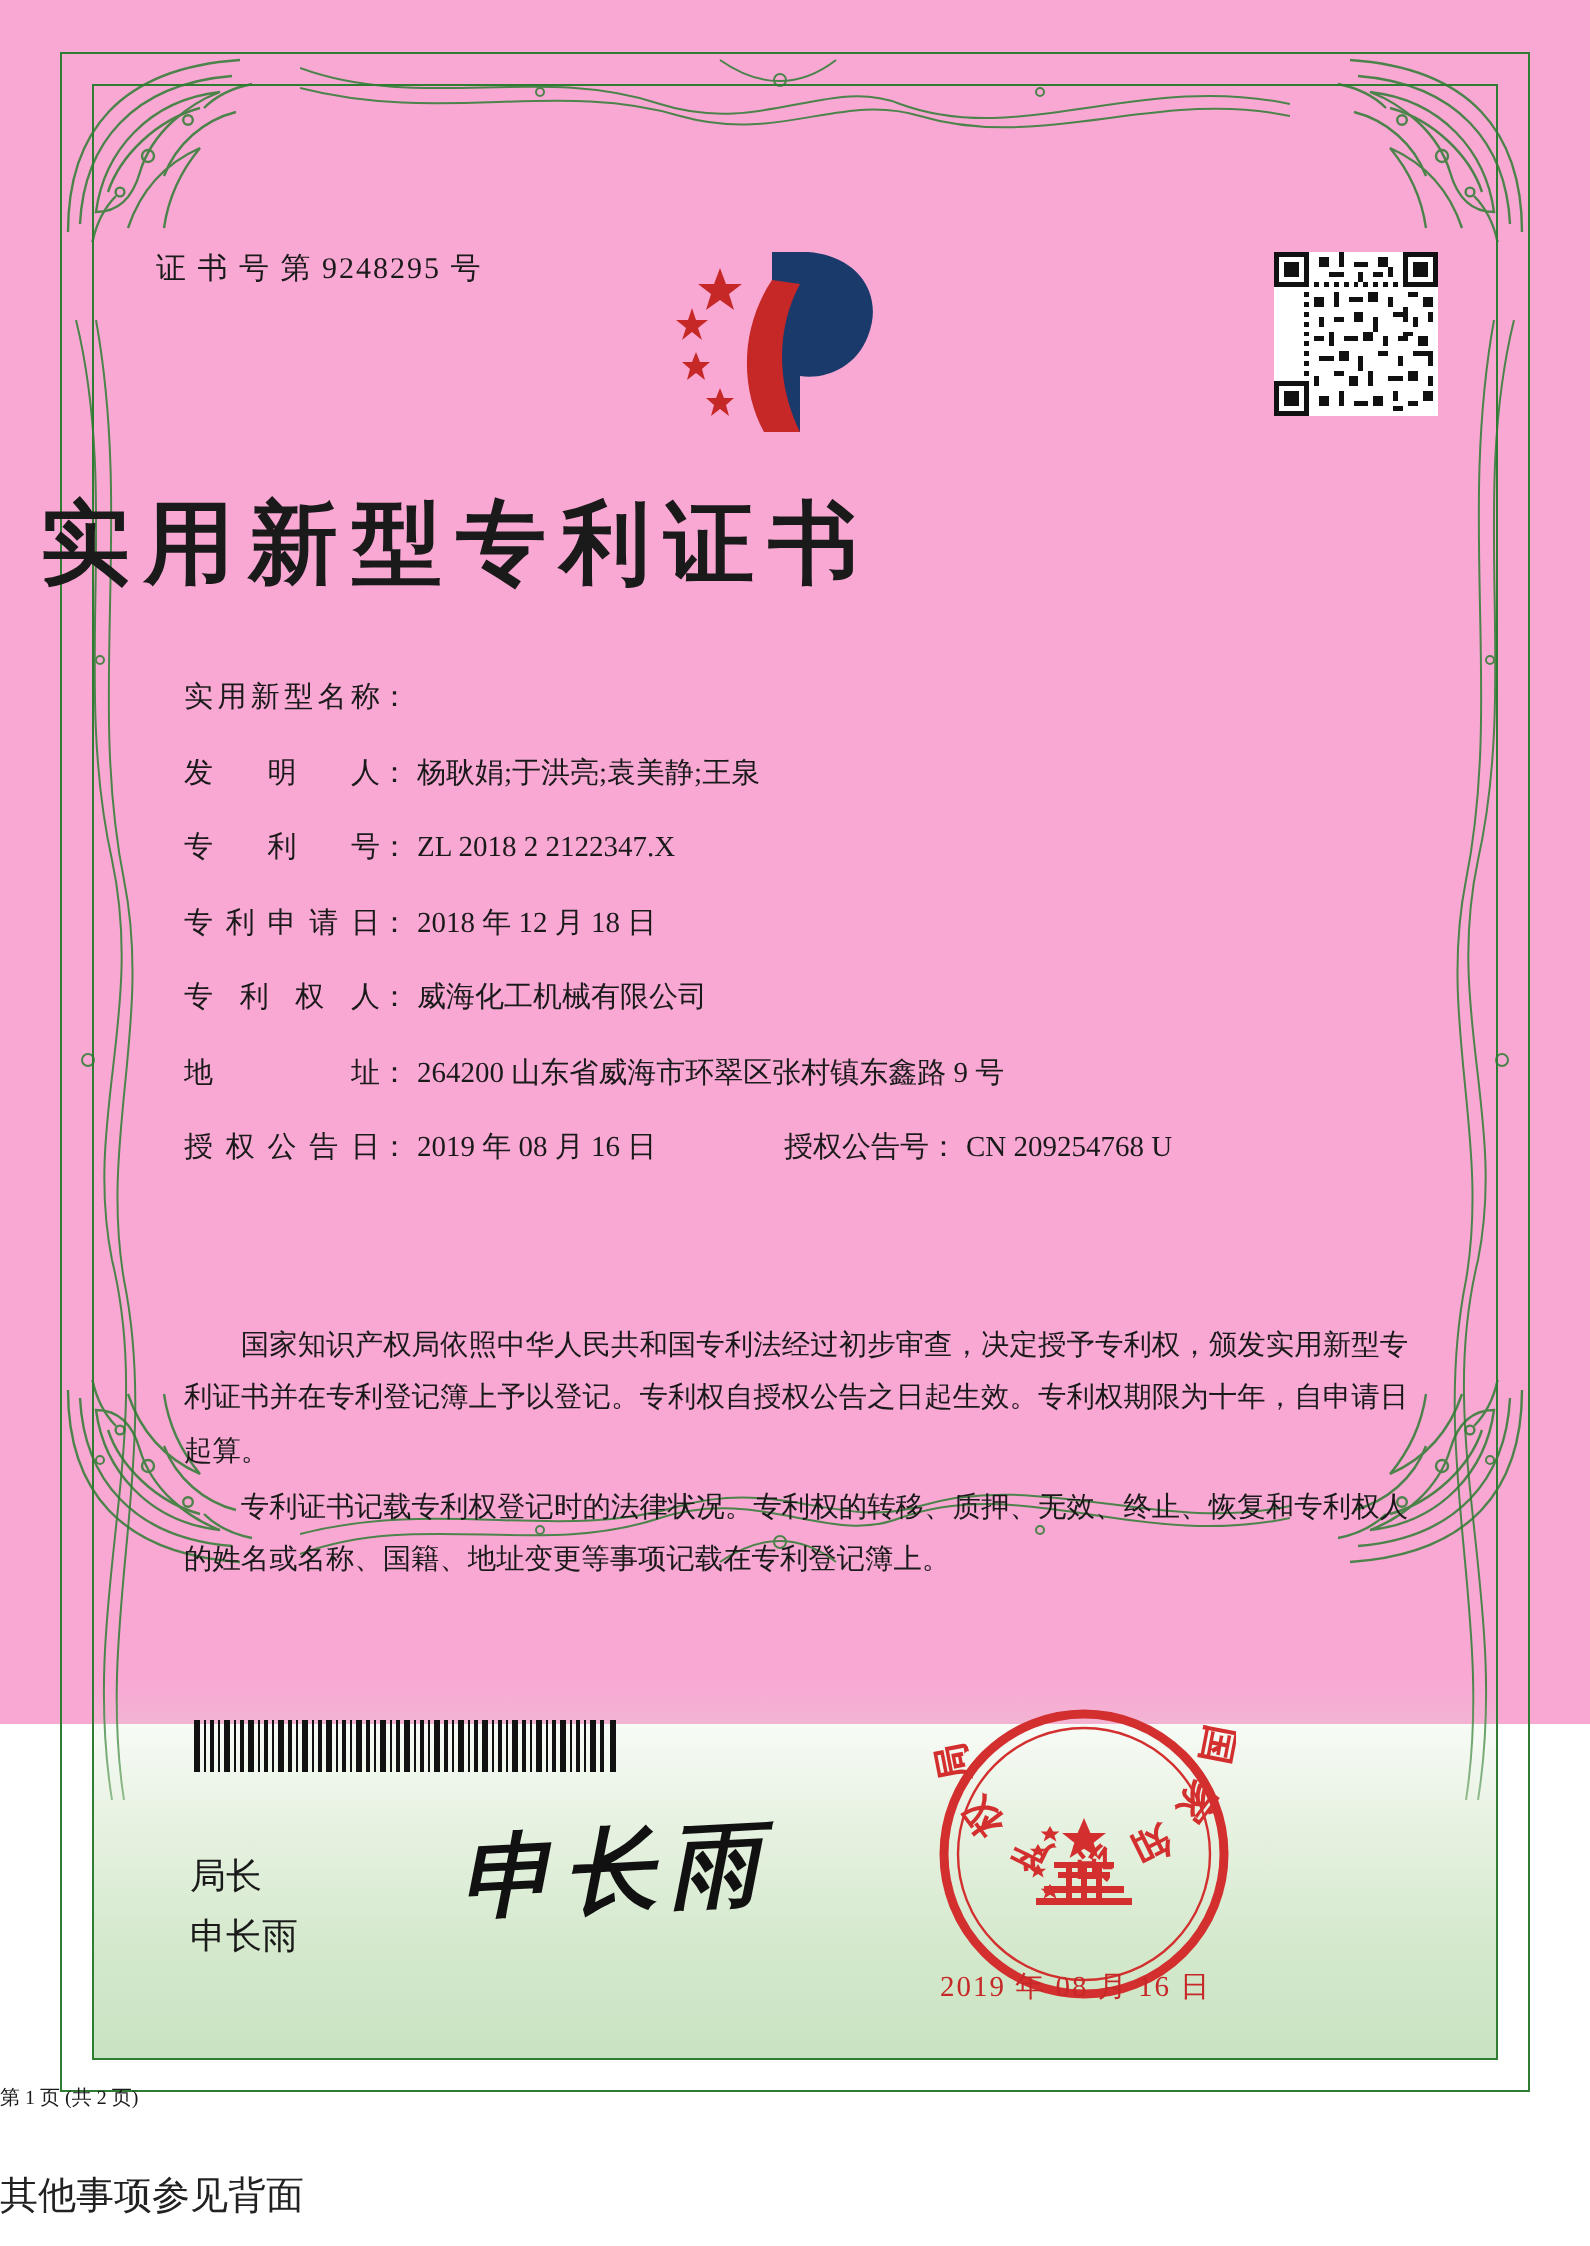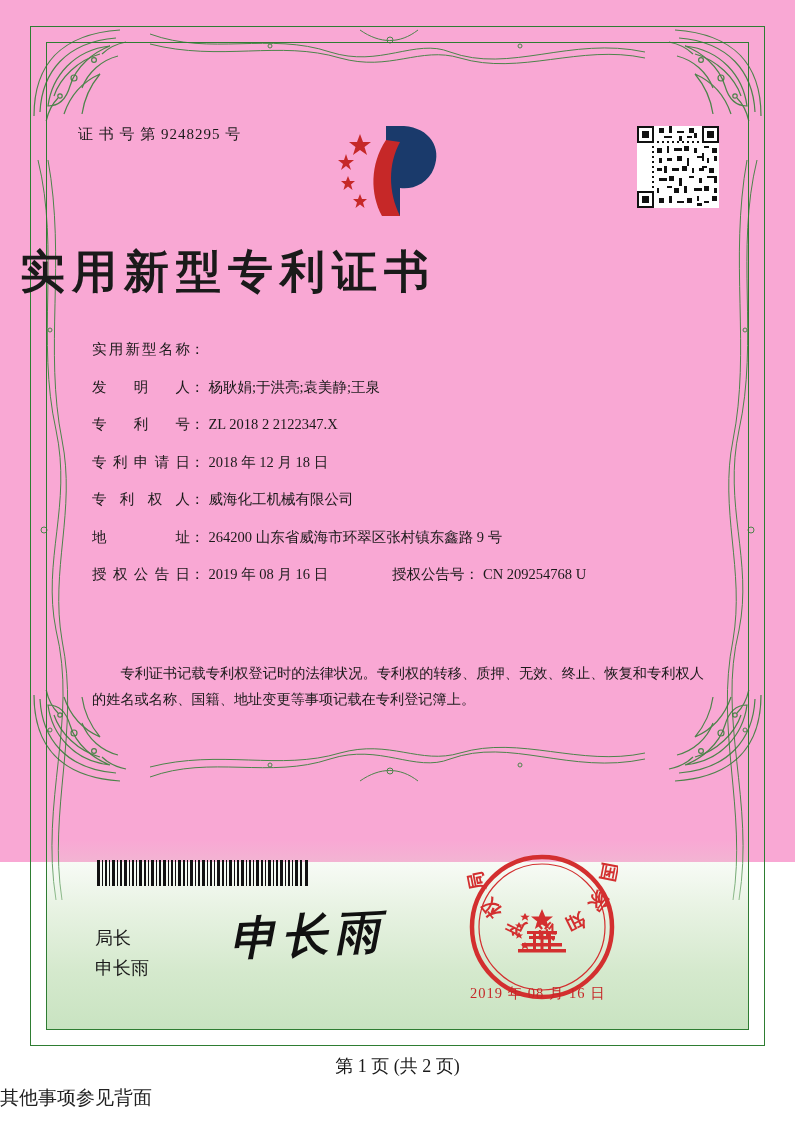--- a/index.html
+++ b/index.html
@@ -203,23 +203,21 @@
     color: #c62828;
     letter-spacing: 1px;
   }
 
   
   .page-no {
     position: absolute;
     left: 0;
     right: 0;
     top: 1042px;
-    text-align: center;
-    font-size: 18px;
-    margin-top: 12px;
+    font-size: 10px;
   }
   .footer-note {
     position: absolute;
     left: 0;
     right: 0;
     top: 1085px;
     text-align: left;
     font-size: 19px;
     color: #222;
   }
@@ -487,20 +485,21 @@
       </span>
       <span class="split-right">
         <span>授权公告号</span>
         <span>：</span>
         <span class="fvalue">CN 209254768 U</span>
       </span>
     </div>
   </div>
 
   <div class="paras">
+    <p>国家知识产权局依照中华人民共和国专利法经过初步审查，决定授予专利权，颁发实用新型专利证书并在专利登记簿上予以登记。专利权自授权公告之日起生效。专利权期限为十年，自申请日起算。</p>
     <p>专利证书记载专利权登记时的法律状况。专利权的转移、质押、无效、终止、恢复和专利权人的姓名或名称、国籍、地址变更等事项记载在专利登记簿上。</p>
   </div>
 
   <svg class="barcode" viewBox="0 0 212 26" shape-rendering="crispEdges" xmlns="http://www.w3.org/2000/svg">
     <g fill="#111111">
       <rect x="0" y="0" width="3" height="26"></rect>
         <rect x="5" y="0" width="1" height="26"></rect>
       <rect x="8" y="0" width="2" height="26"></rect>
         <rect x="12" y="0" width="1" height="26"></rect>
       <rect x="15" y="0" width="3" height="26"></rect>

